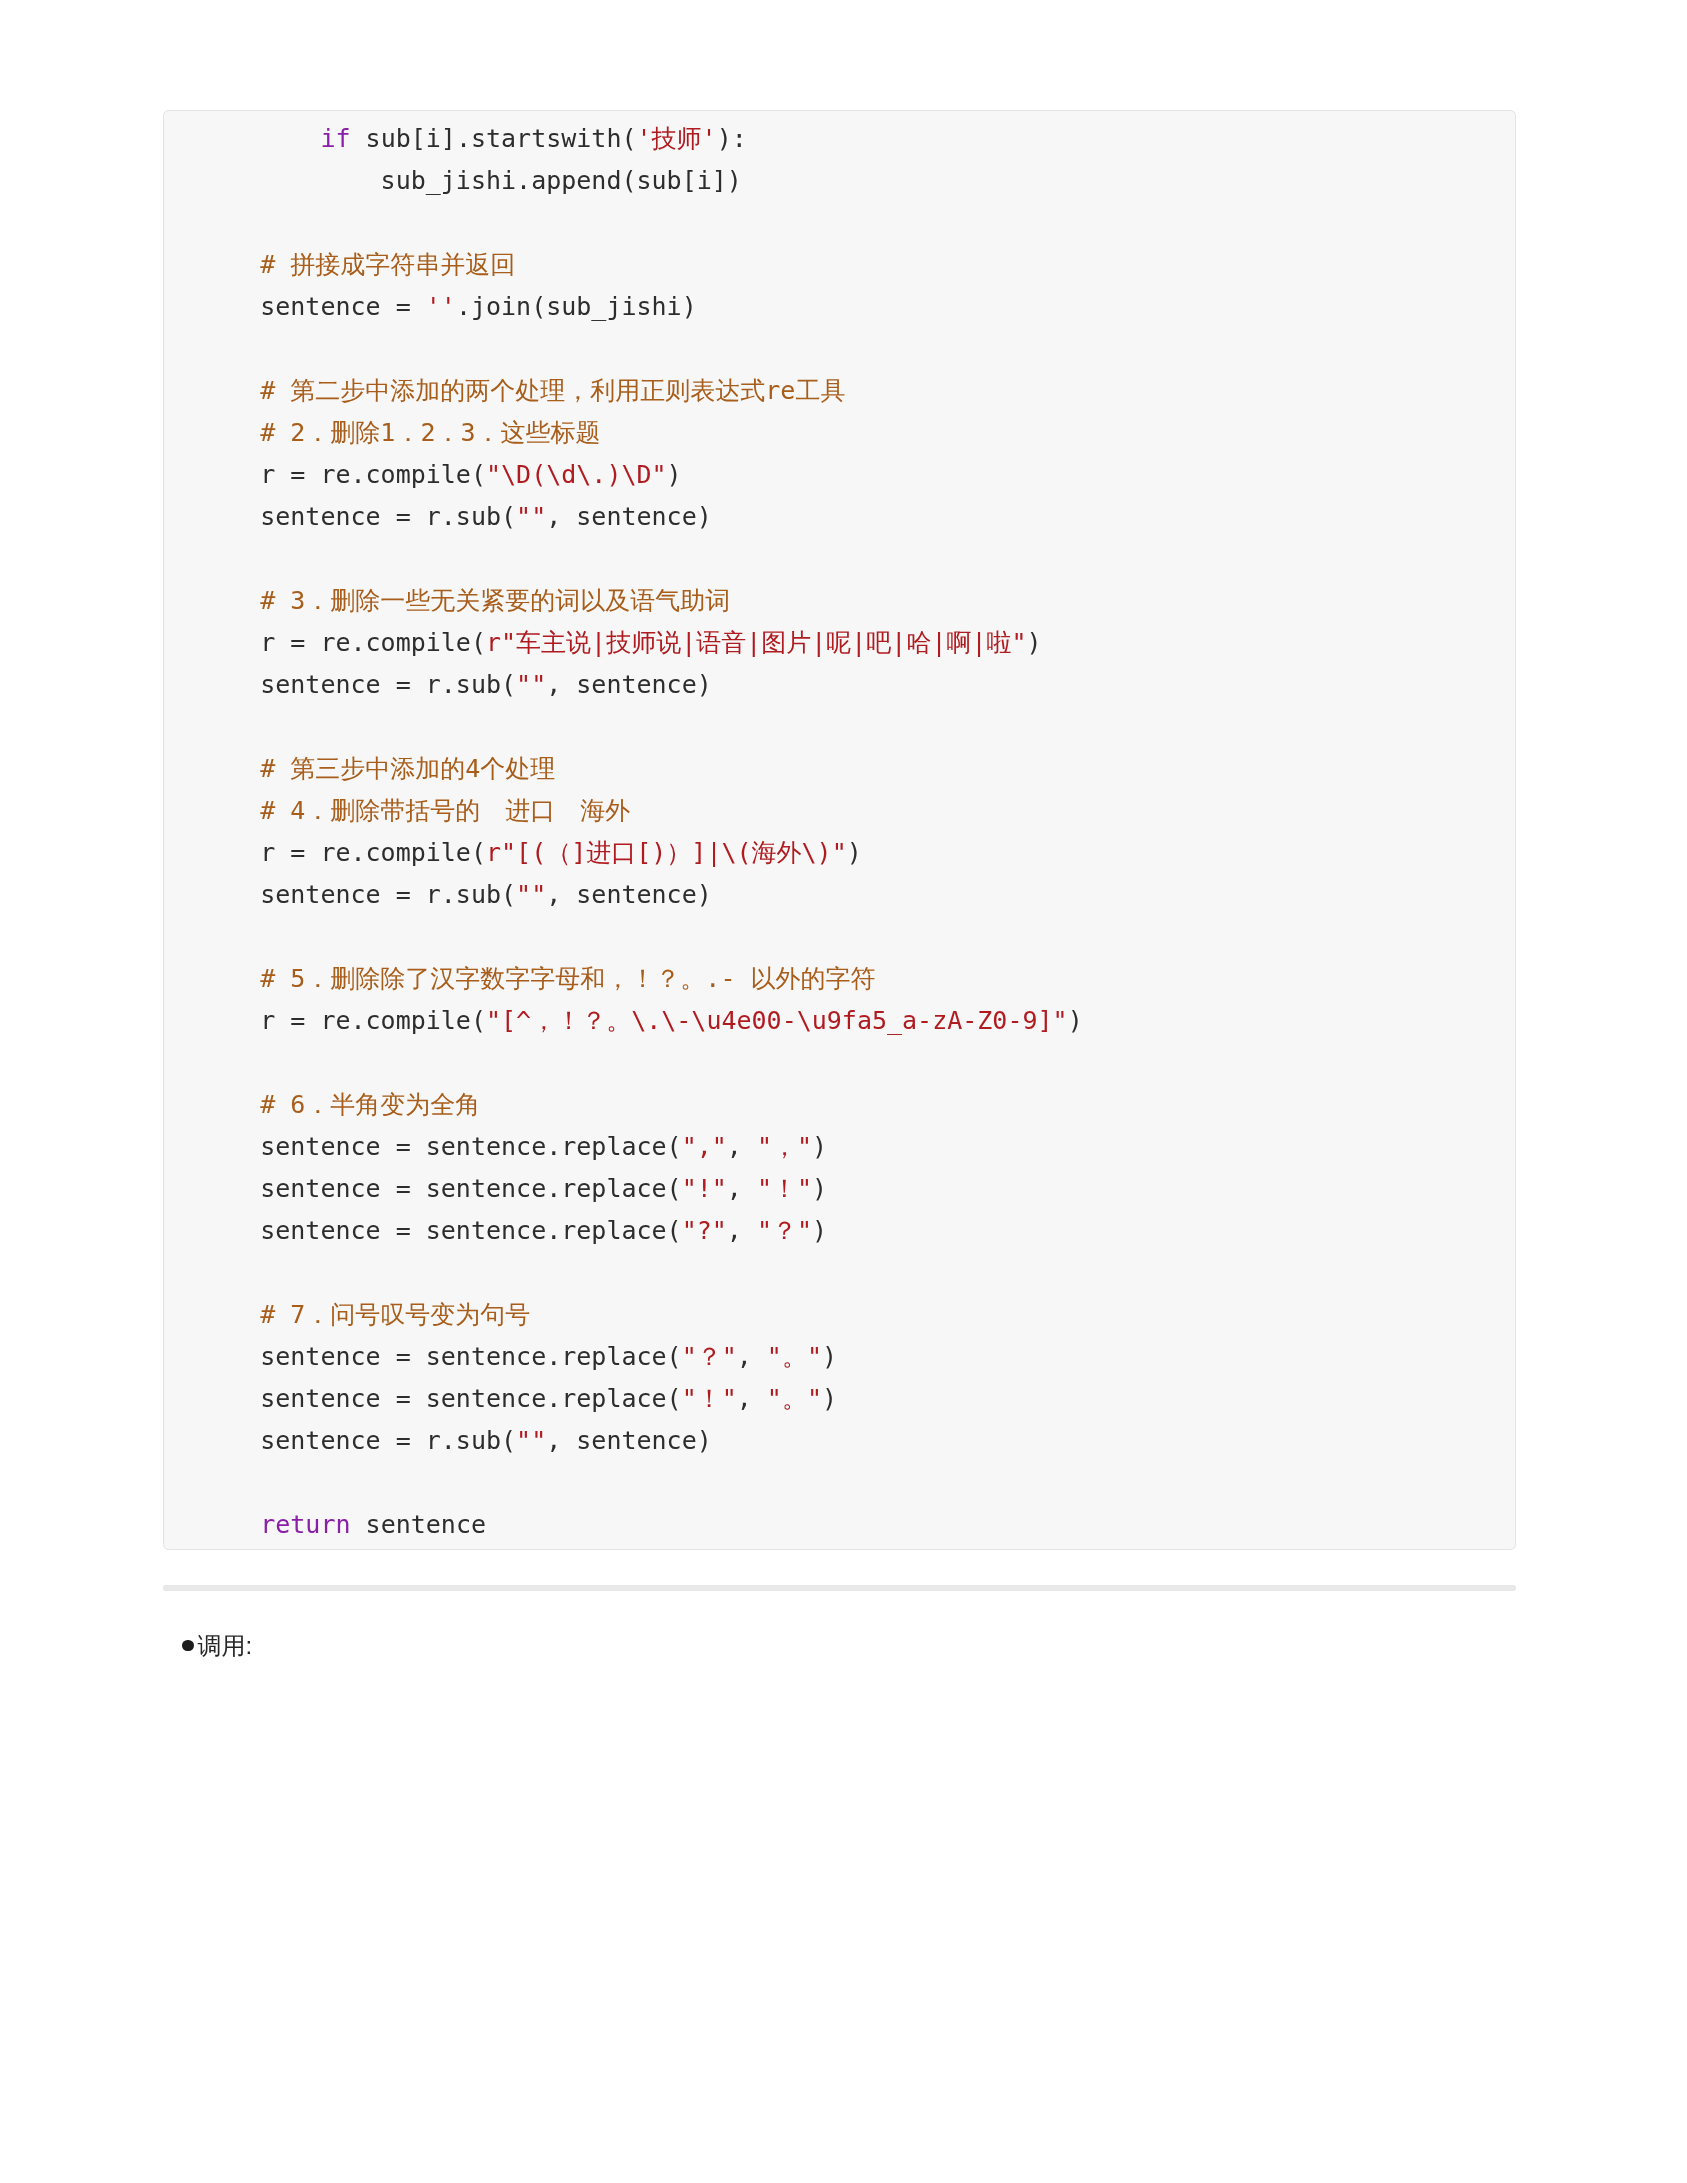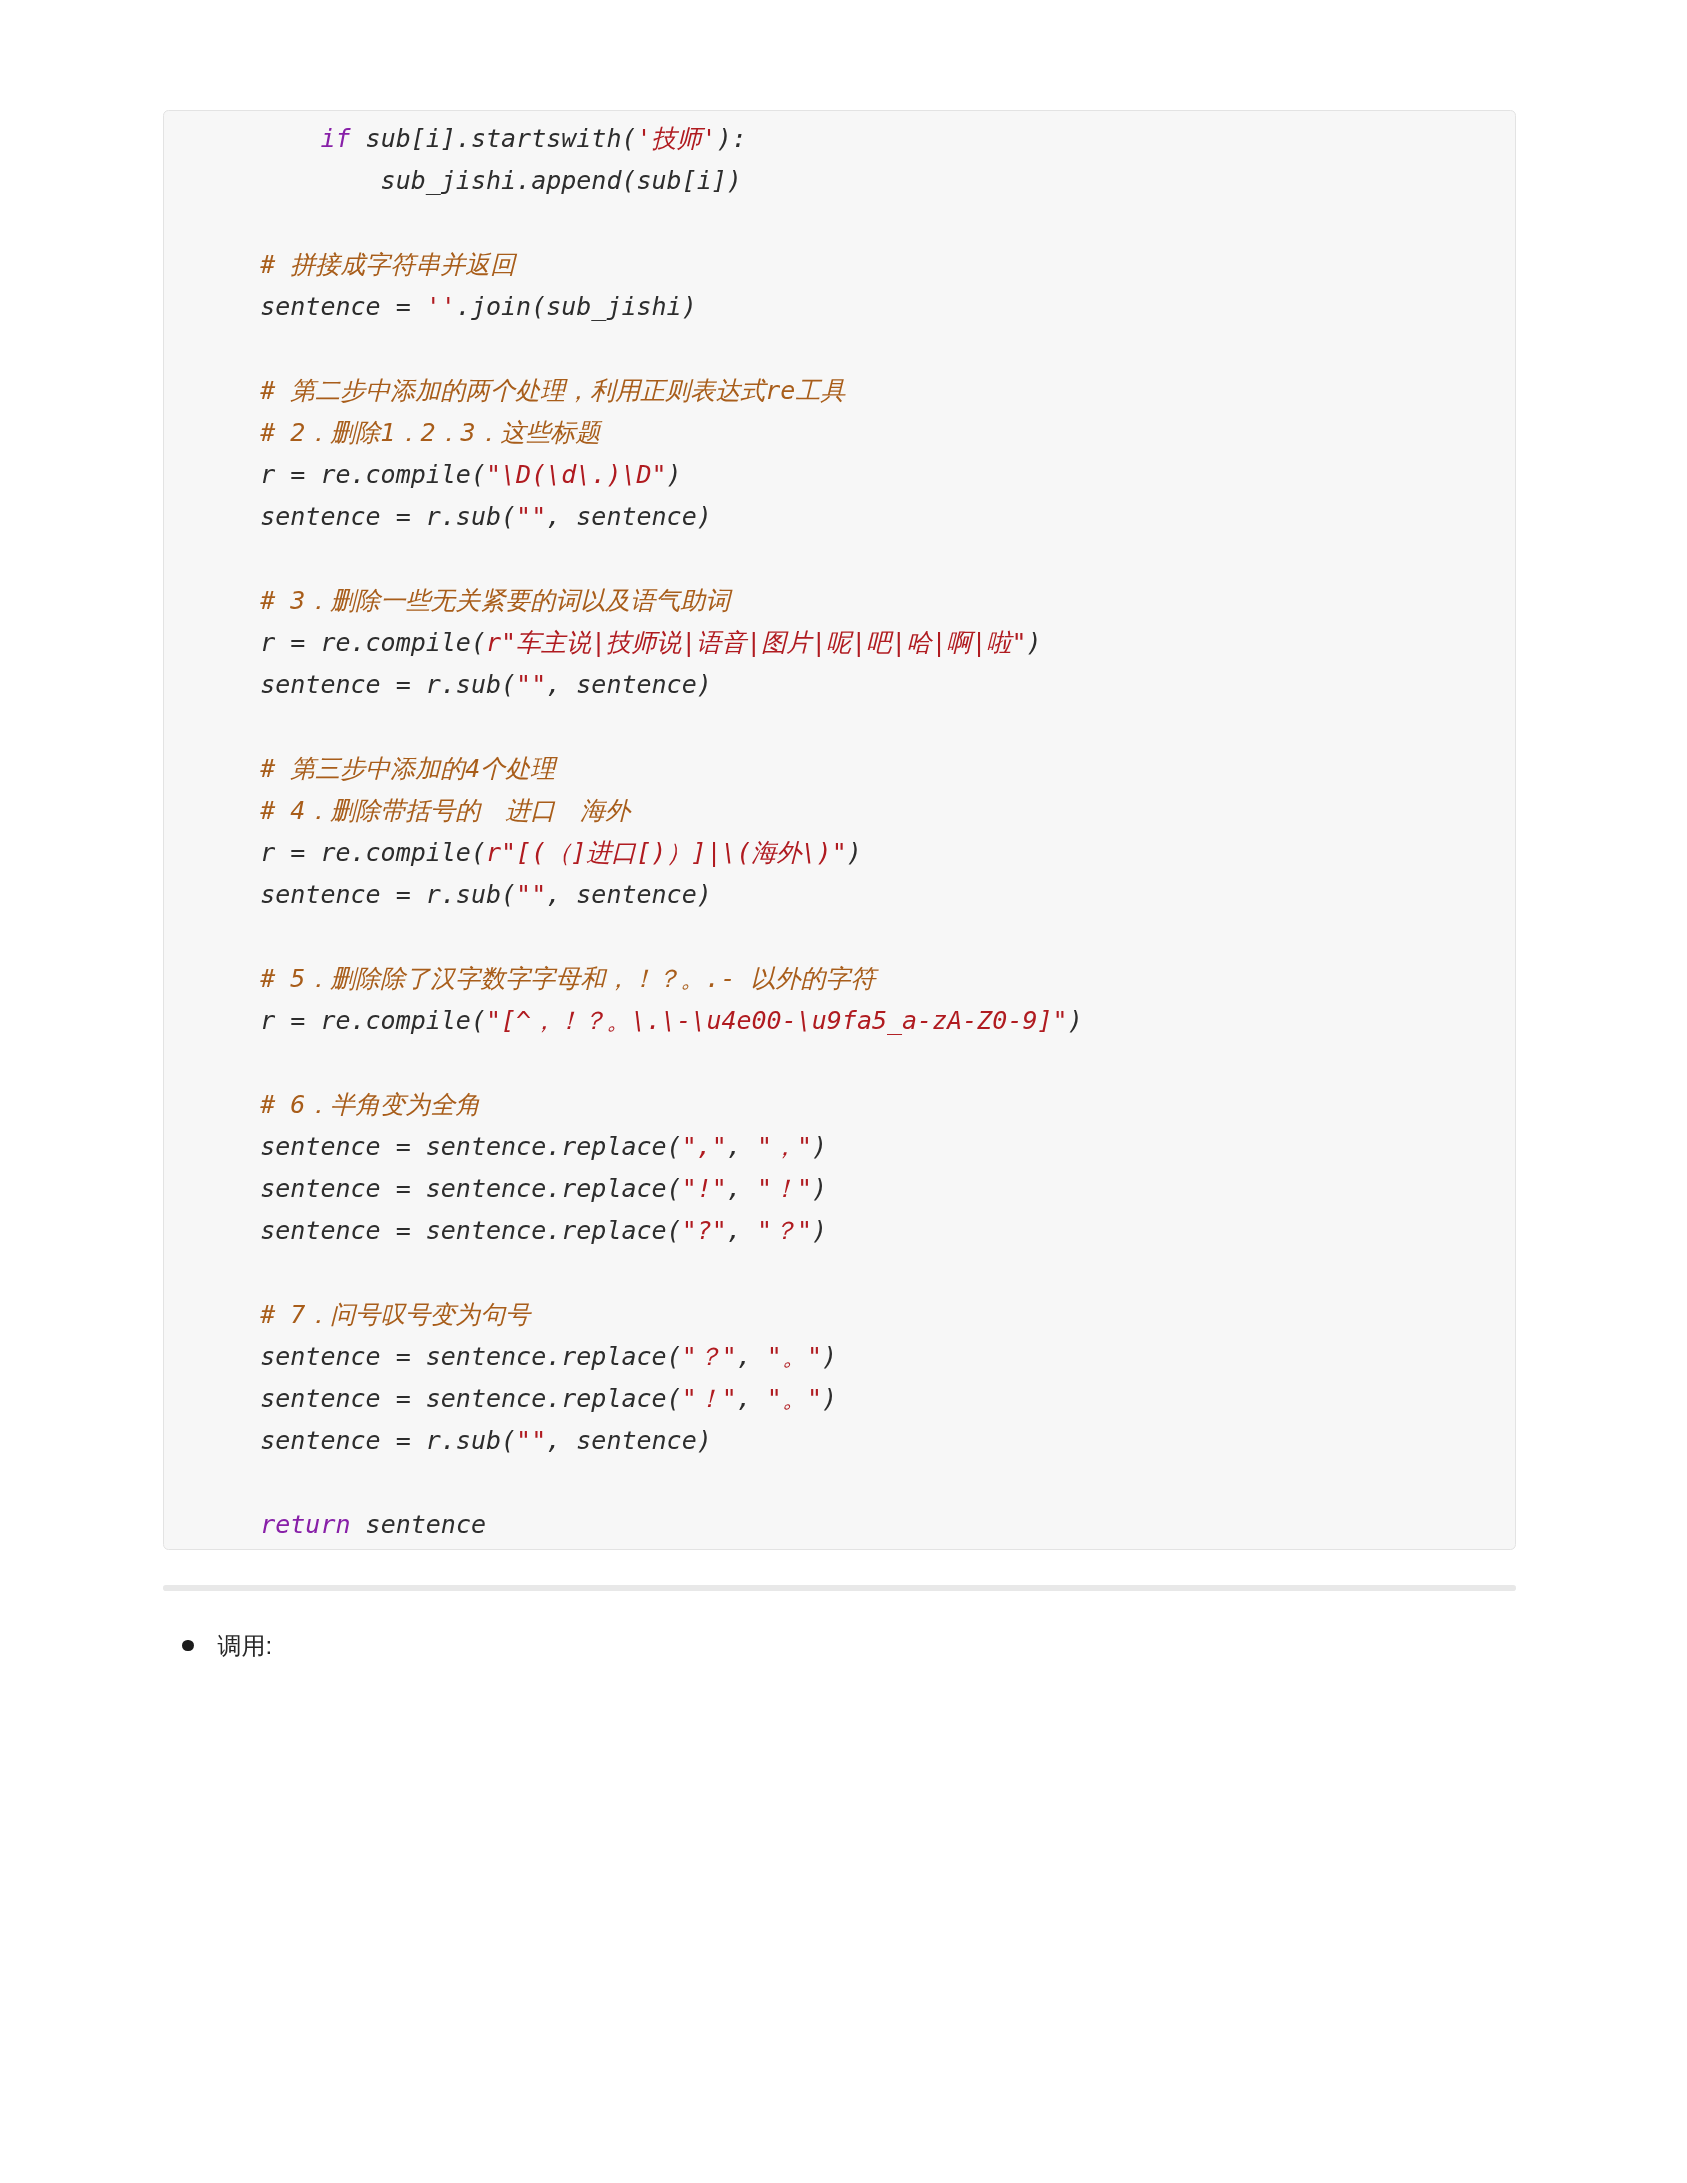--- a/index.html
+++ b/index.html
@@ -27,21 +27,20 @@
     position: absolute;
     left: 163px;
     top: 110px;
     width: 1353px;
     height: 1440px;
     background: var(--code-bg);
     border: 0.6px solid var(--block-border);
     border-radius: 5.5px;
     padding: 7.2px 22px 7.2px 36px;
     overflow: hidden;
-    font-style: italic;
   }
   .code {
     margin: 0;
     font-family: "DejaVu Sans Mono", monospace;
     font-size: 25px;
     line-height: 42px;
     color: var(--plain);
     white-space: pre;
   }
   .code-line { height: 42px; }
@@ -57,21 +56,21 @@
     height: 5.5px;
     background: var(--divider);
     border-radius: 2.8px;
   }
   .bullet-row {
     position: absolute;
     left: 182px;
     top: 1630px;
     display: flex;
     align-items: center;
-    gap: 24px;
+    gap: 4px;
   }
   .dot {
     width: 11.6px;
     height: 11.6px;
     border-radius: 50%;
     background: #1c1c1c;
     flex: 0 0 auto;
   }
   .bullet-text {
     font-family: "Liberation Sans", "DejaVu Sans", sans-serif;

